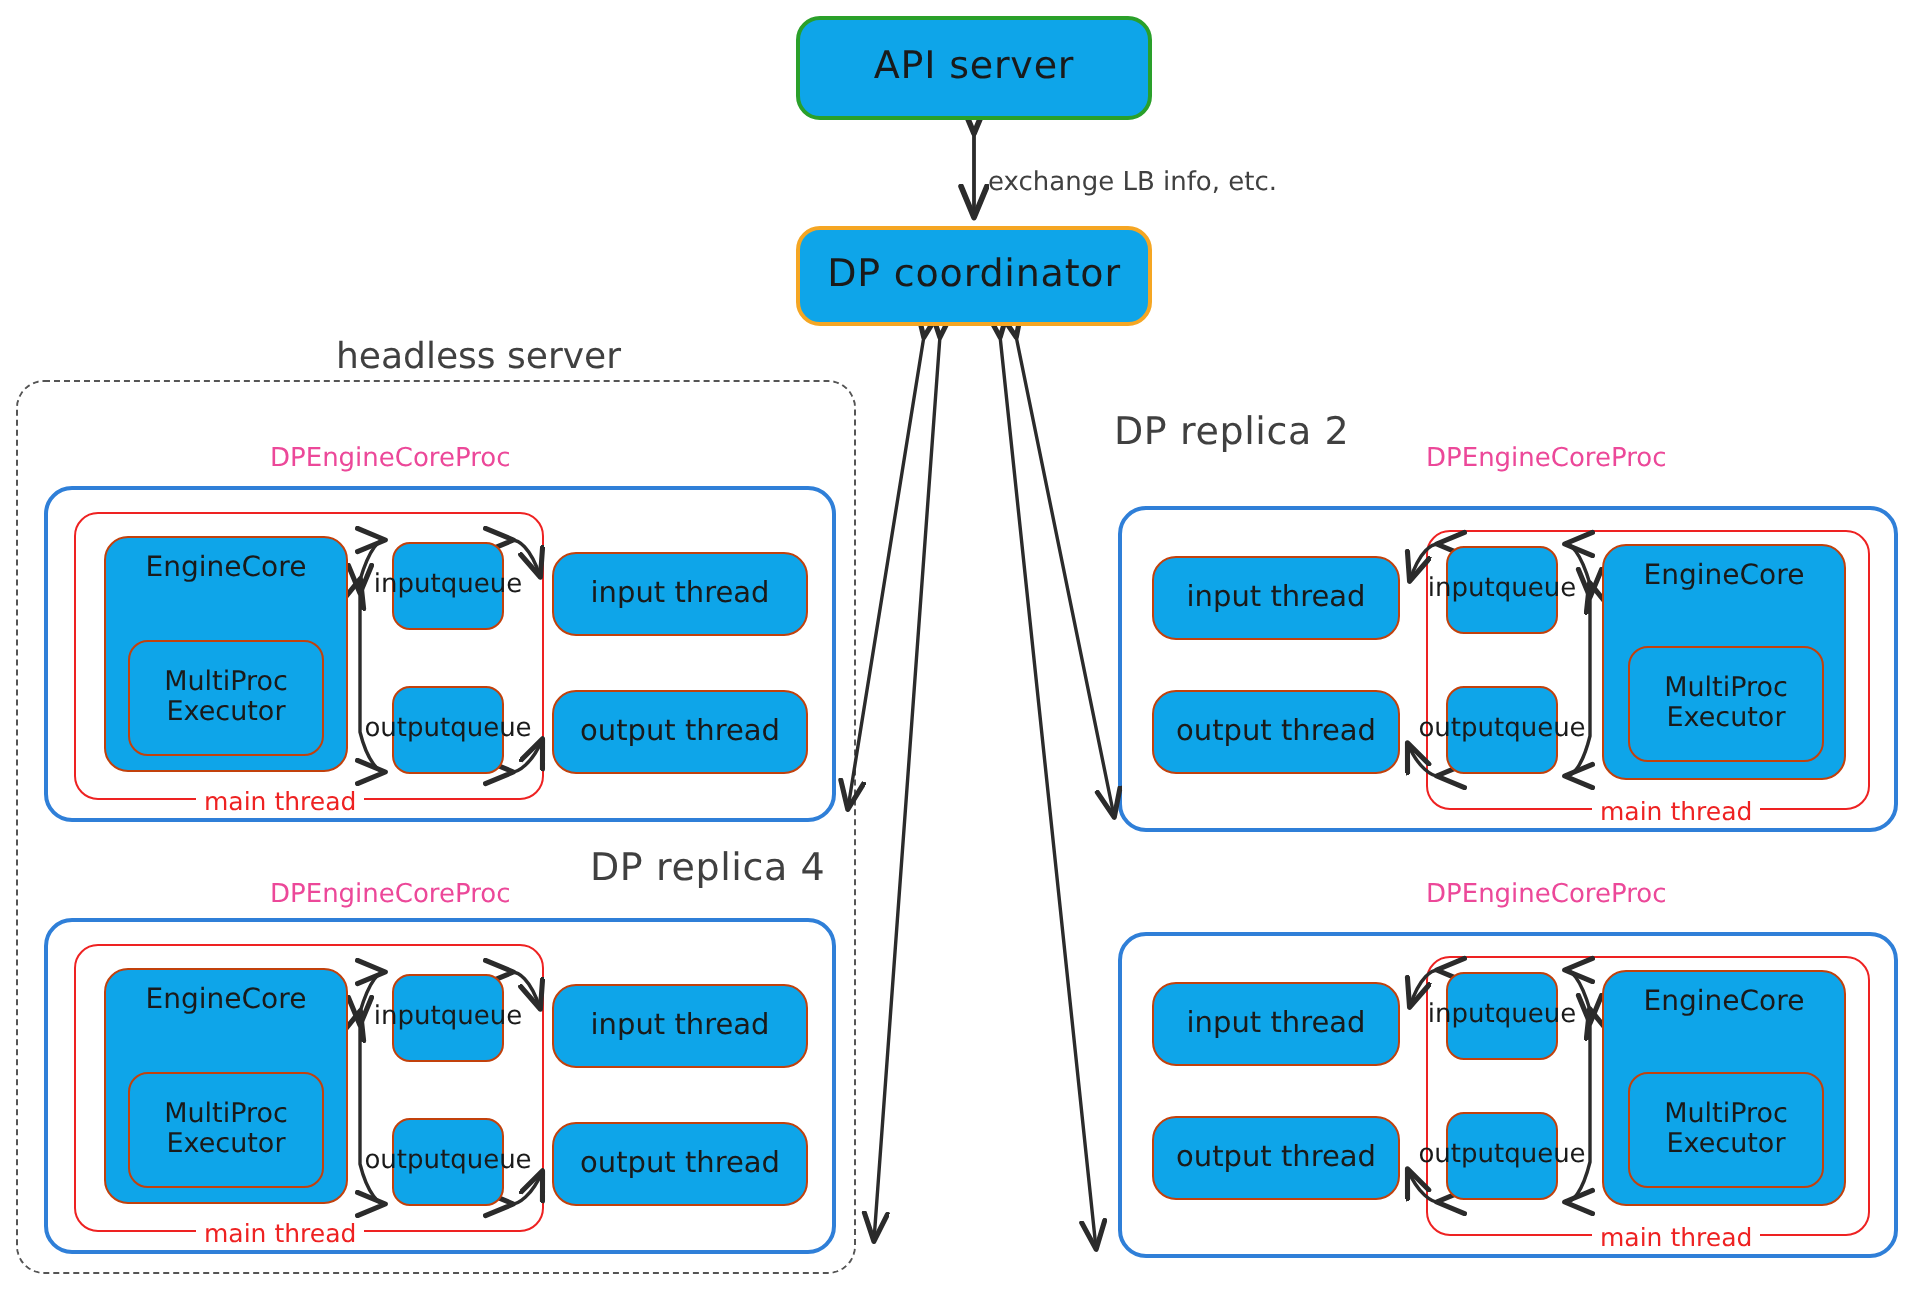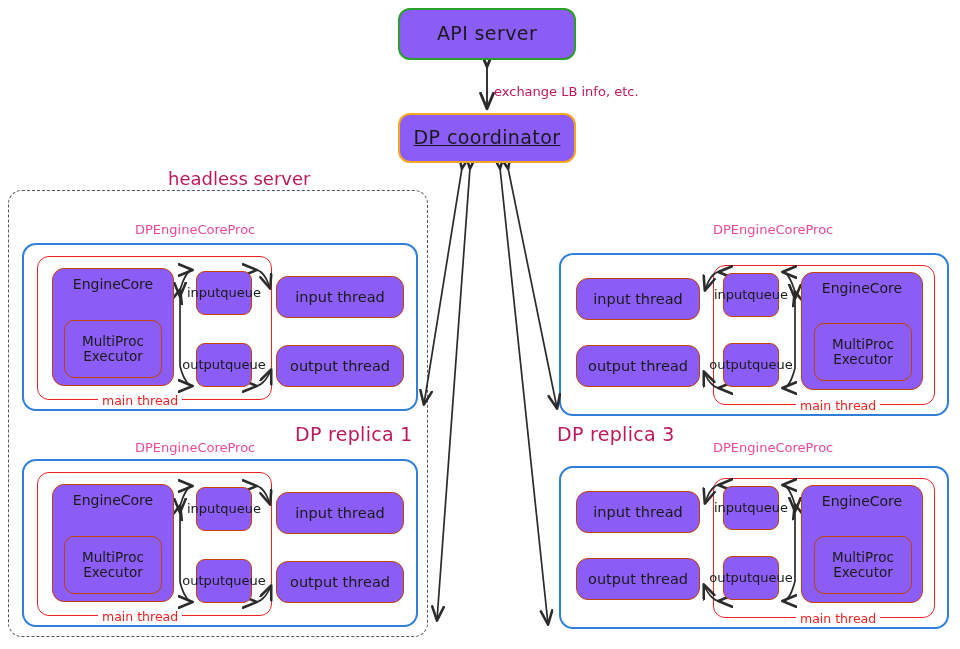--- a/index.html
+++ b/index.html
@@ -23,32 +23,32 @@
   
   .node {
     position: absolute;
     box-sizing: border-box;
     display: flex;
     align-items: center;
     justify-content: center;
     text-align: center;
     border: 2px solid #c2410c;
     border-radius: 10px;
-    background: #8b5cf6;
+    background: #0ea5e9;
     color: #1a1a1a;
     line-height: 1.12;
     z-index: 6;
   }
   .node.top-box {
     border-radius: 12px;
     font-size: 19px;
     letter-spacing: .4px;
   }
   .node.api { border-color: #2aa02a; }
-  .node.coord { border-color: #f5a623; text-decoration: underline; }
+  .node.coord { border-color: #f5a623; }
 
   .node.thread-box {
     font-size: 14.5px;
     border-width: 1.8px;
     border-radius: 12px;
   }
   .node.queue-box {
     font-size: 13px;
     border-width: 1.8px;
     border-radius: 9px;
@@ -88,21 +88,21 @@
   .frame.mainthread {
     border: 1.8px solid #ee2222;
     border-radius: 12px;
     z-index: 3;
   }
 
   
   .lbl {
     position: absolute;
     white-space: nowrap;
-    color: #be185d;
+    color: #404040;
     z-index: 8;
   }
   .lbl.headless-label { font-size: 18px; }
   .lbl.replica-title  { font-size: 19px; letter-spacing: .3px; }
   .lbl.proc-label     { font-size: 13px; color: #ec4899; }
   .lbl.mainthread-label {
     font-size: 12.5px;
     color: #ee2222;
     background: #ffffff;
     padding: 0 4px;
@@ -167,21 +167,21 @@
     <span>queue</span>
   </div>
 
   <div class="node thread-box" style="left:276px; top:276px; width:128px; height:42px;">
     <span>input thread</span>
   </div>
   <div class="node thread-box" style="left:276px; top:345px; width:128px; height:42px;">
     <span>output thread</span>
   </div>
 
-  <div class="lbl replica-title" style="left:295px; top:423px;">DP replica 1</div>
+  <div class="lbl replica-title" style="left:295px; top:423px;">DP replica 4</div>
   <div class="lbl proc-label" style="left:135px; top:440px;">DPEngineCoreProc</div>
 
   <div class="frame proc" style="left:22px; top:459px; width:396px; height:168px;"></div>
   <div class="frame mainthread" style="left:37px; top:472px; width:235px; height:144px;"></div>
   <div class="lbl mainthread-label" style="left:98px; top:609px;">main thread</div>
 
   <div class="node enginecore" style="left:52px; top:484px; width:122px; height:118px;">
     <span style="position:absolute; left:0; right:0; top:8px;">EngineCore</span>
   </div>
   <div class="node mpexec" style="left:64px; top:536px; width:98px; height:58px;">
@@ -198,20 +198,21 @@
     <span>queue</span>
   </div>
 
   <div class="node thread-box" style="left:276px; top:492px; width:128px; height:42px;">
     <span>input thread</span>
   </div>
   <div class="node thread-box" style="left:276px; top:561px; width:128px; height:42px;">
     <span>output thread</span>
   </div>
 
+  <div class="lbl replica-title" style="left:557px; top:205px;">DP replica 2</div>
   <div class="lbl proc-label" style="left:713px; top:222px;">DPEngineCoreProc</div>
 
   <div class="frame proc" style="left:559px; top:253px; width:390px; height:163px;"></div>
   <div class="frame mainthread" style="left:713px; top:265px; width:222px; height:140px;"></div>
   <div class="lbl mainthread-label" style="left:796px; top:398px;">main thread</div>
 
   <div class="node thread-box" style="left:576px; top:278px; width:124px; height:42px;">
     <span>input thread</span>
   </div>
   <div class="node thread-box" style="left:576px; top:345px; width:124px; height:42px;">
@@ -228,21 +229,20 @@
   </div>
 
   <div class="node enginecore" style="left:801px; top:272px; width:122px; height:118px;">
     <span style="position:absolute; left:0; right:0; top:8px;">EngineCore</span>
   </div>
   <div class="node mpexec" style="left:814px; top:323px; width:98px; height:58px;">
     <span>MultiProc</span>
     <span>Executor</span>
   </div>
 
-  <div class="lbl replica-title" style="left:557px; top:423px;">DP replica 3</div>
   <div class="lbl proc-label" style="left:713px; top:440px;">DPEngineCoreProc</div>
 
   <div class="frame proc" style="left:559px; top:466px; width:390px; height:163px;"></div>
   <div class="frame mainthread" style="left:713px; top:478px; width:222px; height:140px;"></div>
   <div class="lbl mainthread-label" style="left:796px; top:611px;">main thread</div>
 
   <div class="node thread-box" style="left:576px; top:491px; width:124px; height:42px;">
     <span>input thread</span>
   </div>
   <div class="node thread-box" style="left:576px; top:558px; width:124px; height:42px;">

